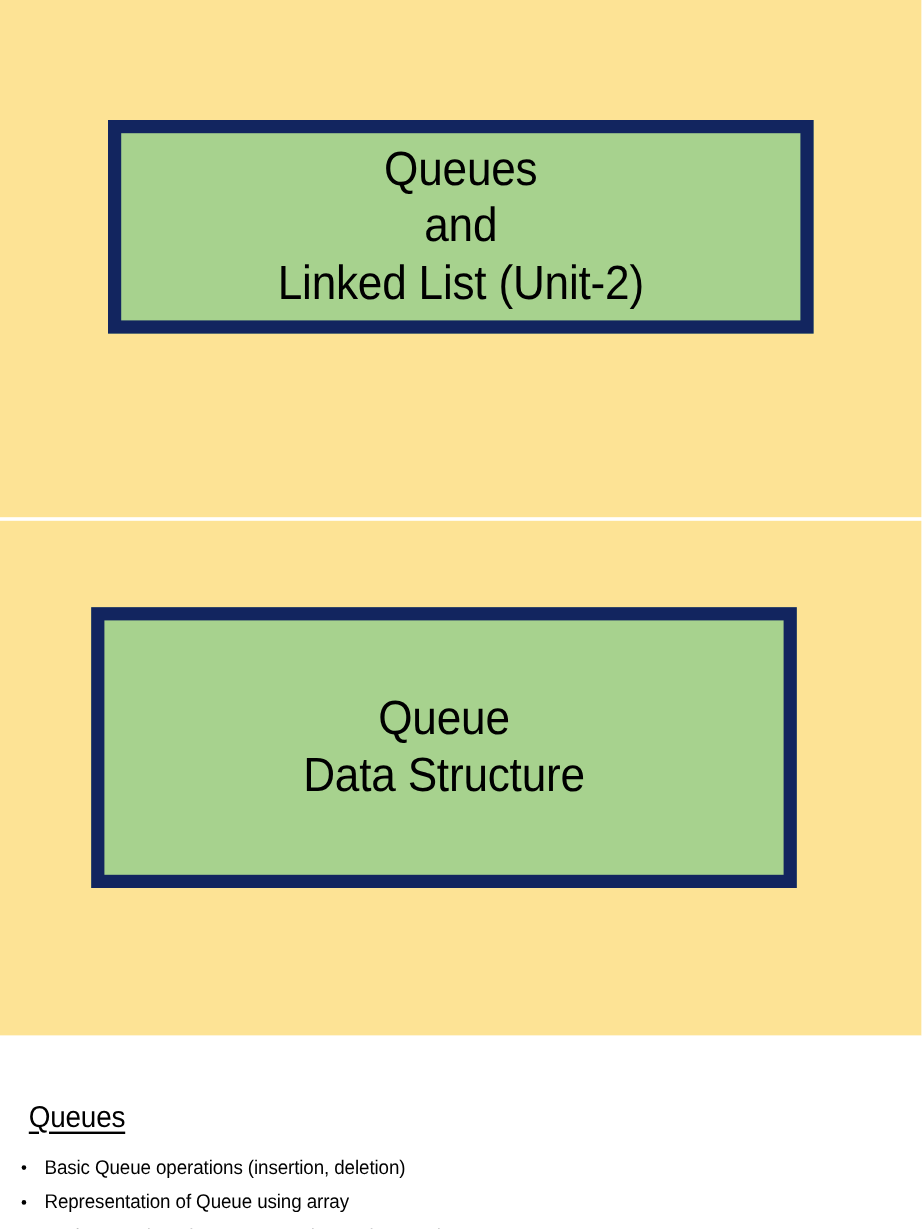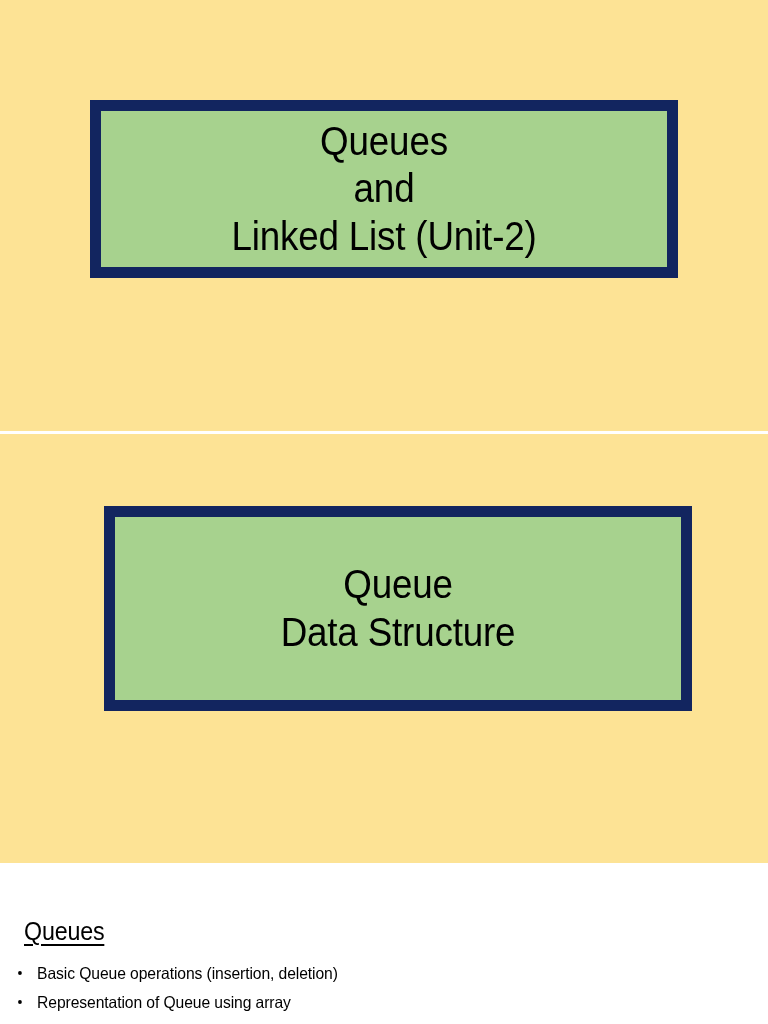--- a/index.html
+++ b/index.html
@@ -69,24 +69,24 @@
     height: 178px;
   }
   #slide-1 .title-box-inner {
     font-size: 40px;
   }
 
   #slide-2 {
     height: 429px;
   }
   #slide-2 .title-box {
-    left: 104px;
+    left: 76px;
     top: 72px;
     width: 588px;
-    height: 205px;
+    height: 234px;
   }
   #slide-2 .title-box-inner {
     font-size: 40px;
   }
 
   .title-line {
     display: block;
     white-space: pre;
   }
 

